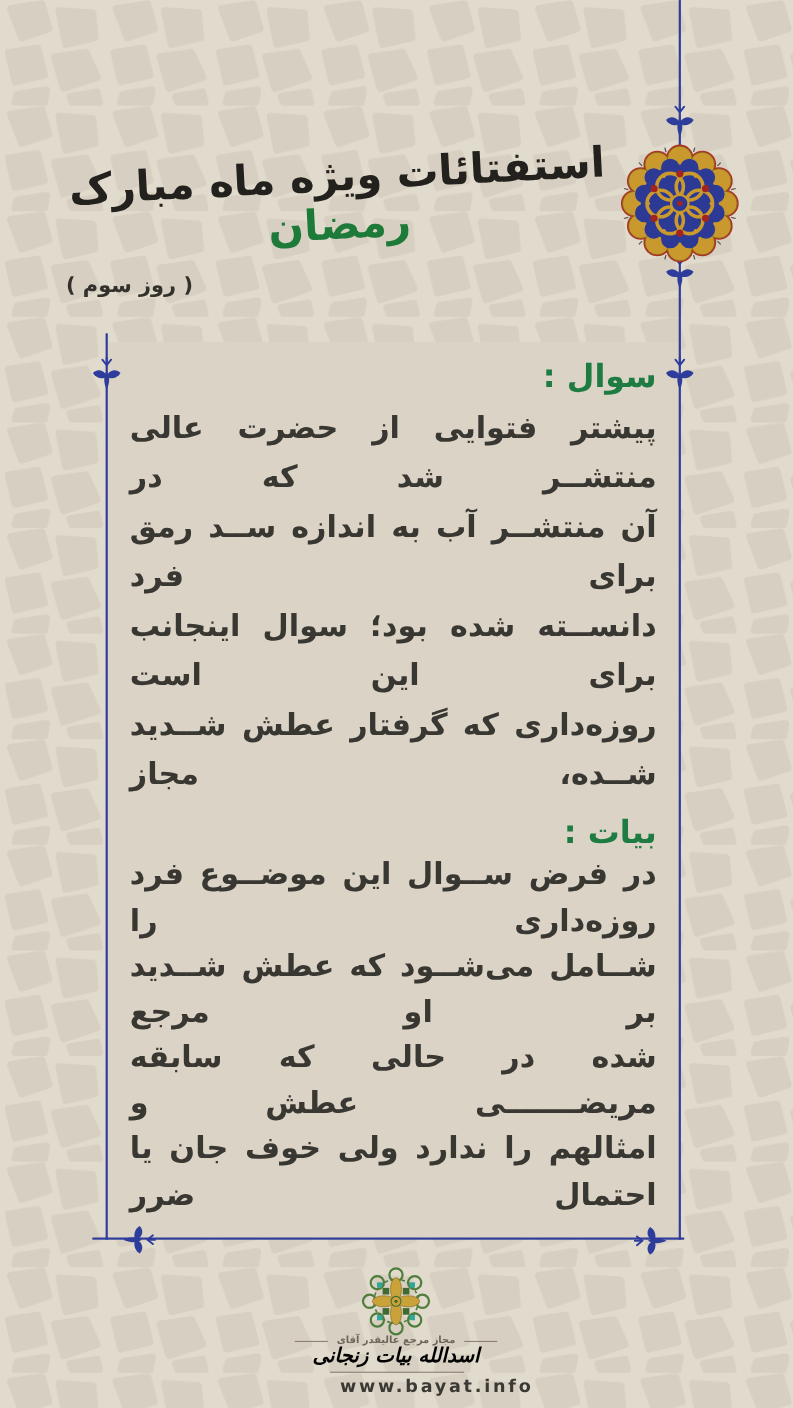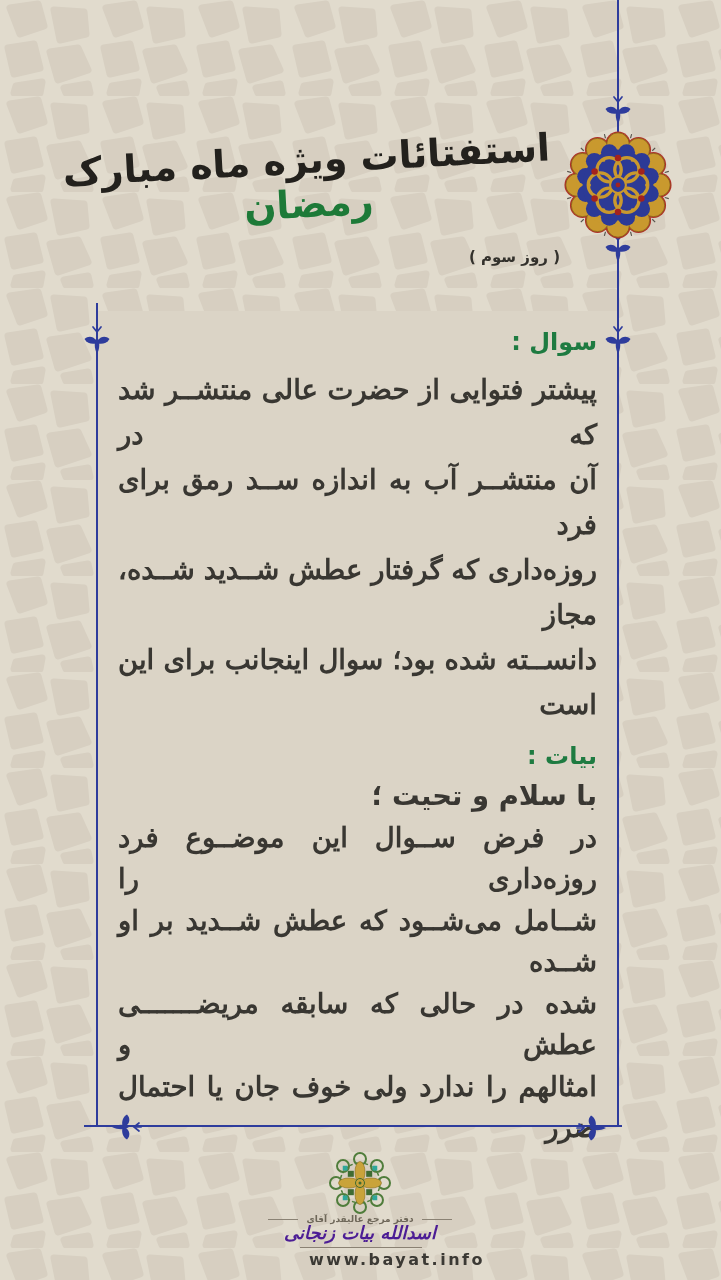--- a/index.html
+++ b/index.html
@@ -27,57 +27,57 @@
   #title{
     left:55px;top:138px;width:505px;z-index:2;
     direction:rtl;text-align:center;
     font-size:38px;font-weight:bold;color:#23211d;
     transform:rotate(-3deg);
     letter-spacing:-1px;
   }
   #title .accent{color:#1d7a38;}
   #subtitle{
     left:60px;top:248px;width:500px;z-index:2;
-    direction:rtl;text-align:right;
-    font-size:15px;font-weight:bold;color:#33312c;
+    direction:rtl;text-align:left;
+    font-size:19px;font-weight:bold;color:#33312c;
   }
   
   #panel{
     left:98px;top:311px;width:519px;height:814px;
     background:#dbd4c6;z-index:1;
     box-sizing:border-box;padding:12px 20px 0 20px;
     direction:rtl;
   }
   .section-label{
-    font-size:24px;font-weight:bold;color:#1e7b41;
+    font-size:29px;font-weight:bold;color:#1e7b41;
     line-height:38px;text-align:right;
   }
   .line{
     font-size:27.5px;font-weight:bold;color:#393732;
     text-align:right;white-space:nowrap;
   }
-  .just{text-align:justify;text-align-last:justify;white-space:normal;font-family:Liberation Serif, serif;}
+  .just{text-align:justify;text-align-last:justify;white-space:normal;}
   #question-lines{margin-top:6px;}
   #question-lines .line,#question-last{line-height:45px;}
   #answer-label{margin-top:10px;}
   #answer-lines .line,#salutation,#answer-last{line-height:41.5px;}
   
   #emblem{left:328px;top:1151px;z-index:2;}
   #office-line{
     left:235px;top:1214px;width:250px;z-index:2;
     display:flex;align-items:center;justify-content:center;gap:8px;
     direction:rtl;font-size:9px;color:#6e6759;font-weight:bold;
   }
   #office-line::before,#office-line::after{
     content:"";border-top:1px solid #8a8274;width:30px;flex:none;
   }
   #signature{
     left:235px;top:1222px;width:250px;z-index:2;
     direction:rtl;text-align:center;
-    font-size:18px;font-style:italic;font-weight:bold;color:#4c1d95;
+    font-size:18px;font-style:italic;font-weight:bold;color:#000000;
   }
   #sig-rule{left:300px;top:1247px;width:122px;height:1px;background:#8a8173;z-index:2;}
   #website{
     left:235px;top:1250px;width:250px;z-index:2;
     text-align:right;font-size:16px;font-weight:bold;
     letter-spacing:2.5px;color:#3b3934;
   }
 </style>
 </head>
 <body>
@@ -224,29 +224,28 @@
   <span>استفتائات ویژه ماه مبارک</span>
   <span class="accent">رمضان</span>
 </div>
 <div class="abs" id="subtitle">( روز سوم )</div>
 
 <div class="abs" id="panel">
   <div class="section-label">سوال :</div>
   <div id="question-lines">
       <div class="line just">پیشتر فتوایی از حضرت عالی منتشــر شد که در</div>
       <div class="line just">آن منتشــر آب به اندازه ســد رمق برای فرد</div>
+      <div class="line just">دانســته شده بود؛ سوال اینجانب برای این است</div>
       <div class="line just">روزه‌داری که گرفتار عطش شــدید شــده، مجاز</div>
-      <div class="line just">دانســته شده بود؛ سوال اینجانب برای این است</div>
     </div>
 
   <div class="section-label" id="answer-label">بیات :</div>
-  <div class="line" id="salutation">با سلام و تحیت ؛</div>
   <div id="answer-lines">
       <div class="line just">در فرض ســوال این موضــوع فرد روزه‌داری را</div>
-      <div class="line just">شــامل می‌شــود که عطش شــدید بر او شــده</div>
+      <div class="line just">شــامل می‌شــود که عطش شــدید بر او مرجع</div>
       <div class="line just">شده در حالی که سابقه مریضـــــــی عطش و</div>
       <div class="line just">امثالهم را ندارد ولی خوف جان یا احتمال ضرر</div>
     </div>
 
 </div>
 
 <svg class="abs" id="emblem" width="64" height="64" viewBox="-32 -32 64 64">
   <g id="curls" fill="none" stroke="#4f7d3b" stroke-width="2">
       <circle cx="24" cy="0" r="6"></circle>
       <circle cx="16.970562748477143" cy="16.97056274847714" r="6"></circle>
@@ -273,17 +272,17 @@
   <g id="teals">
       <rect x="12.449242404917499" y="12.449242404917497" width="4.8" height="4.8" fill="#2fa79a"></rect>
       <rect x="-17.249242404917496" y="12.449242404917499" width="4.8" height="4.8" fill="#2fa79a"></rect>
       <rect x="-17.2492424049175" y="-17.249242404917496" width="4.8" height="4.8" fill="#2fa79a"></rect>
       <rect x="12.449242404917493" y="-17.2492424049175" width="4.8" height="4.8" fill="#2fa79a"></rect>
     </g>
   <circle r="4.5" fill="#c9a33a" stroke="#3f6b31" stroke-width="1"></circle>
   <circle r="1.5" fill="#3f6b31"></circle>
 </svg>
 <div class="abs" id="office-line">
-  <span>دفتر مرجع عالیقدر آقای</span>
+  <span>مجاز مرجع عالیقدر آقای</span>
 </div>
 <div class="abs" id="signature">اسدالله بیات زنجانی</div>
 <div class="abs" id="sig-rule"></div>
 <div class="abs" id="website">www.bayat.info</div>
 
 </body></html>

